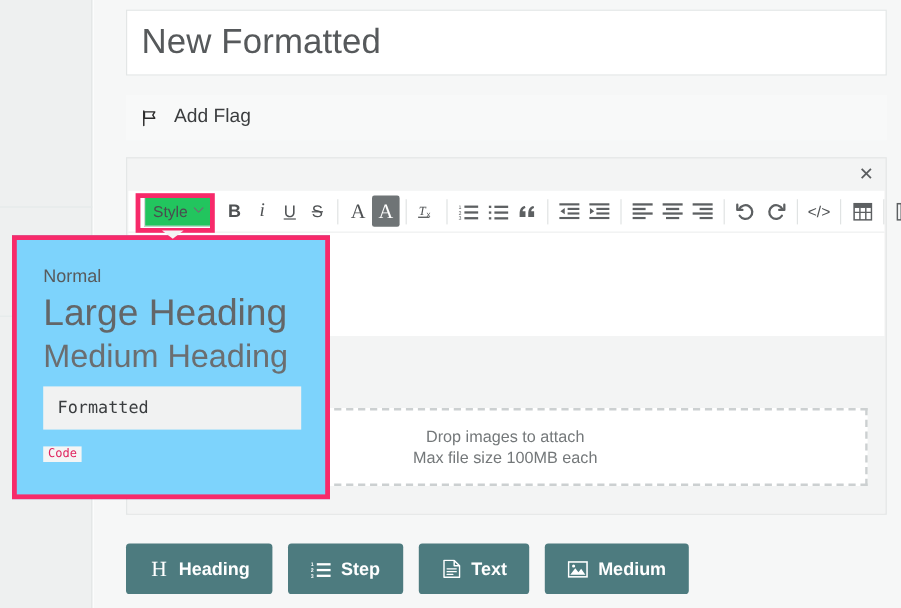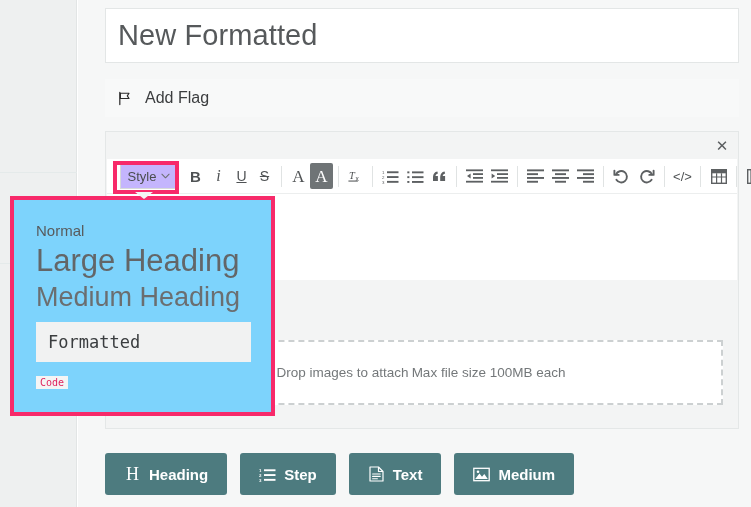--- a/index.html
+++ b/index.html
@@ -127,21 +127,21 @@
     border-bottom: 1px solid #eceeee;
     box-sizing: border-box;
     display: flex;
     align-items: center;
     padding-left: 5px;
   }
 
   .style-btn {
     height: 25px;
     min-width: 58px;
-    background: #c4b5fd;
+    background: #22c55e;
     border: 1px solid #d6d9d9;
     box-sizing: border-box;
     display: inline-flex;
     align-items: center;
     justify-content: center;
     gap: 5px;
     padding: 0 7px;
     font-size: 13px;
     color: #4a4d4f;
     cursor: pointer;
@@ -221,21 +221,21 @@
 
   .dropzone {
     position: absolute;
     left: 12px; top: 60px;
     width: 604px;
     height: 65px;
     border: 2px dashed #ccd0d1;
     background: #ffffff;
     box-sizing: border-box;
     display: flex;
-    flex-direction: row;
+    flex-direction: column;
     align-items: center;
     justify-content: center;
     gap: 3px;
     cursor: pointer;
   }
   .dz-line {
     font-size: 13.5px;
     color: #74787a;
   }
 
@@ -303,21 +303,21 @@
     font-size: 27px;
     color: #6b6e70;
     font-weight: 400;
     line-height: 1.2;
     margin: 0 0 9px 0;
   }
   .sp-formatted {
     background: #f1f2f2;
     padding: 10px 12px;
     font-family: "DejaVu Sans Mono", monospace;
-    font-size: 17px;
+    font-size: 14px;
     color: #3a3d3f;
     margin-bottom: 10px;
   }
   .sp-code {
     display: inline-block;
     background: #f4f5f5;
     color: #e0245e;
     font-family: "DejaVu Sans Mono", monospace;
     font-size: 10px;
     padding: 1px 4px;

